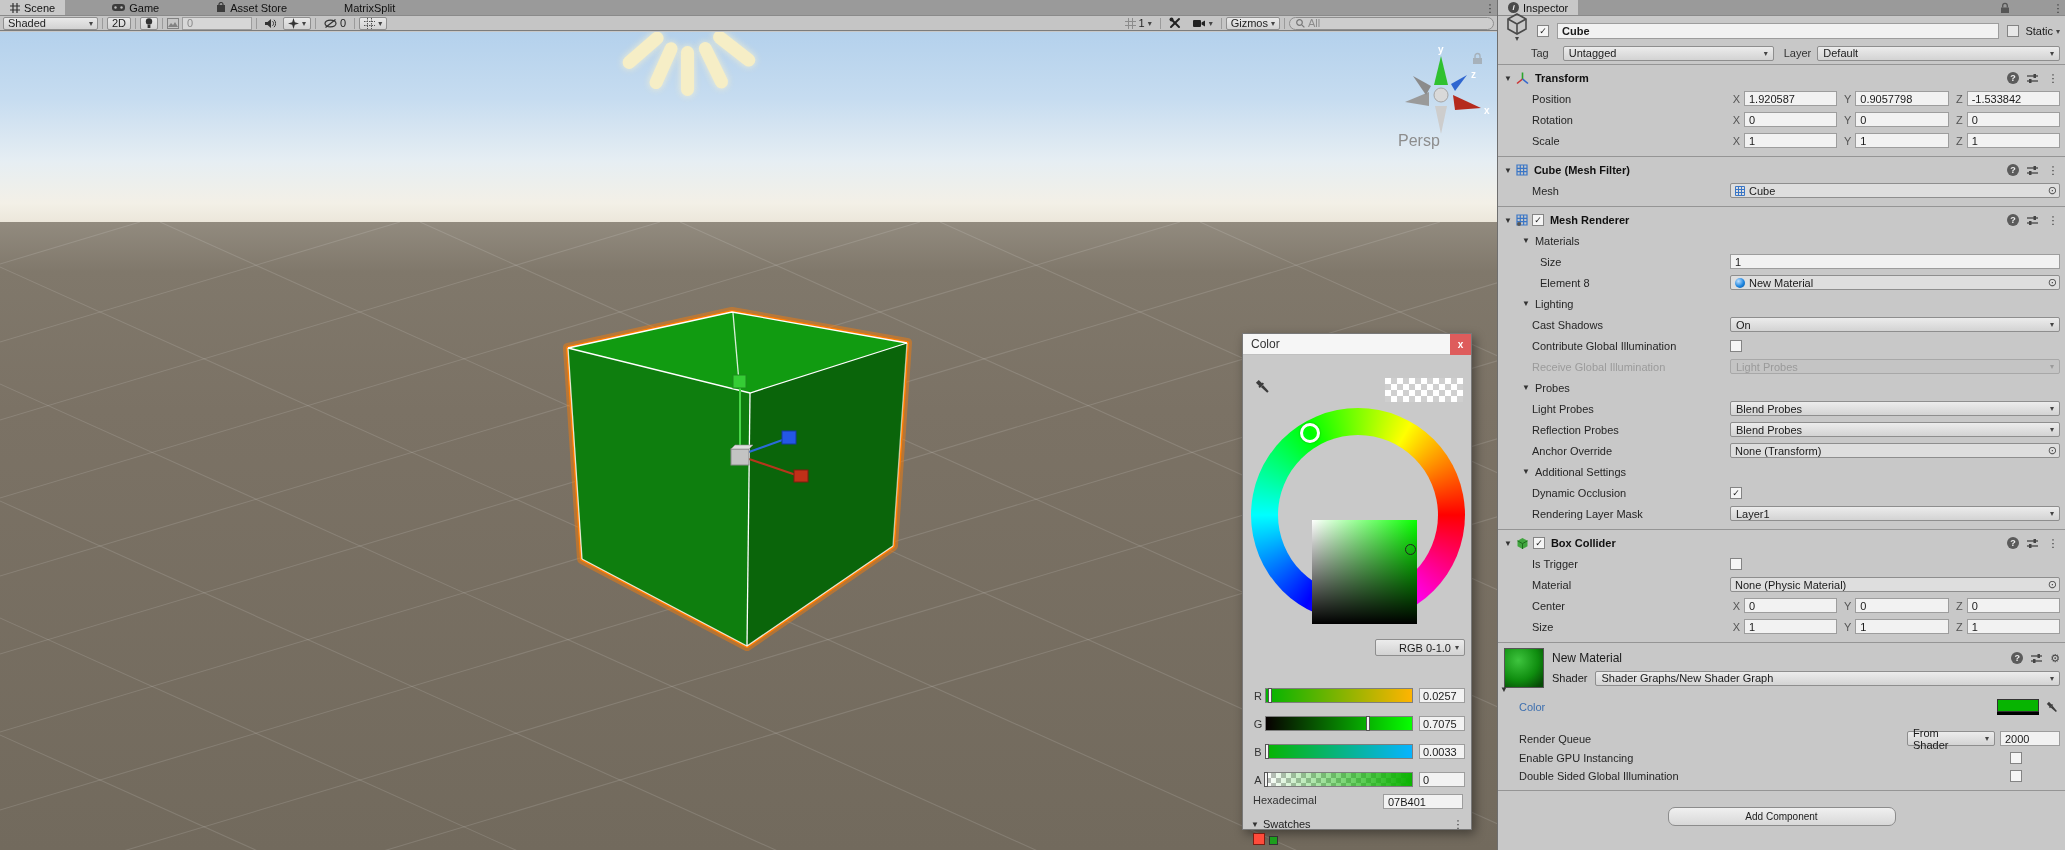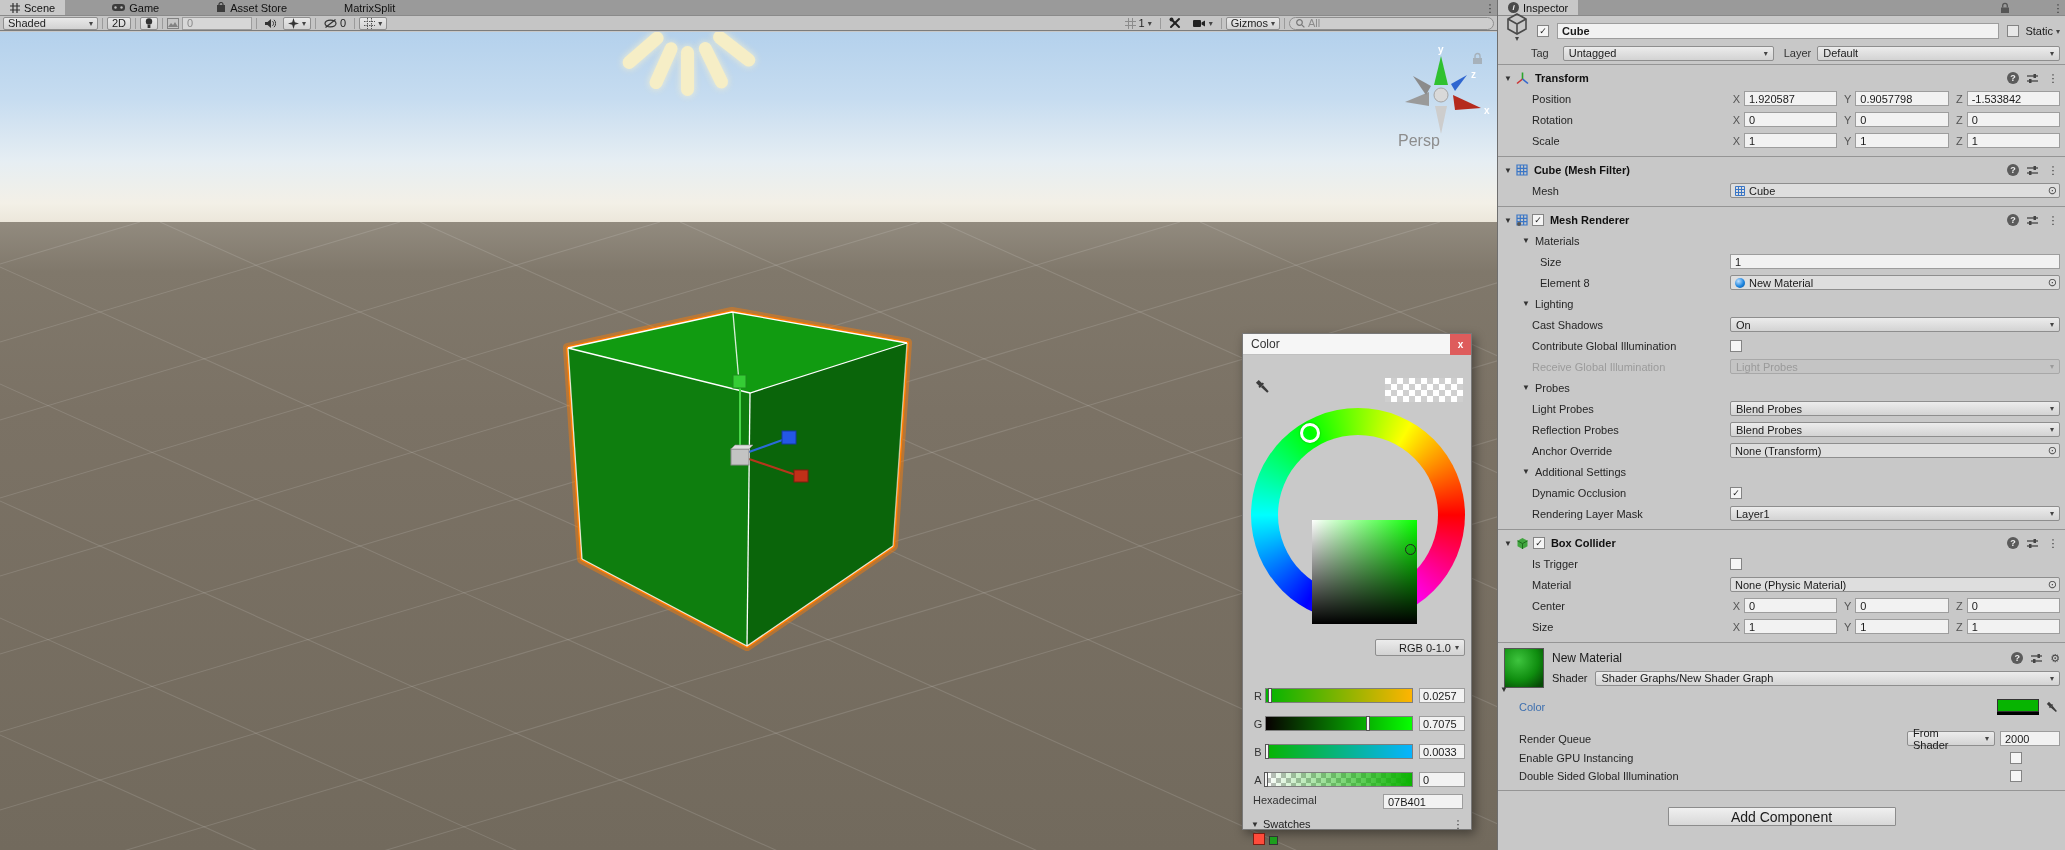--- a/index.html
+++ b/index.html
@@ -95,21 +95,21 @@
   .vec3 { flex:1; display:flex; align-items:center; gap:4px; }
   .axis { color:#555; width:10px; text-align:right; }
   .numfield { flex:1; height:15px; background:#f2f2f2; border:1px solid #9d9d9d; display:flex; align-items:center; padding:0 4px; min-width:0; }
   .textfield { flex:1; height:15px; background:#f2f2f2; border:1px solid #9d9d9d; display:flex; align-items:center; padding:0 4px; }
   .objfield { flex:1; height:15px; background:#dedede; border:1px solid #8e8e8e; border-radius:2px; display:flex; align-items:center; gap:4px; padding:0 2px 0 4px; }
   .objfield .picker { margin-left:auto; color:#444; font-size:11px; line-height:11px; }
   .matsphere { width:40px; height:40px; background:radial-gradient(circle at 35% 30%, #3ec43e, #0f8d0f 55%, #064a06 90%), #1c1c1c; border:1px solid #555; background-blend-mode:normal; }
   .blue-link { color:#3d6faf; }
   .colorswatch { width:42px; height:13px; background:#07B401; border:1px solid #333; }
   .alphabar { width:42px; height:3px; background:#000; }
-  .addcomp { display:block; margin:13px auto 0 auto; width:228px; height:19px; background:linear-gradient(#f0f0f0,#d8d8d8); border:1px solid #8c8c8c; border-radius:1px; font-size:14px; color:#1a1a1a; display:flex; align-items:center; justify-content:center; }
+  .addcomp { display:block; margin:13px auto 0 auto; width:228px; height:19px; background:linear-gradient(#f0f0f0,#d8d8d8); border:1px solid #8c8c8c; border-radius:7px; font-size:10px; color:#1a1a1a; display:flex; align-items:center; justify-content:center; }
 </style>
 </head>
 <body>
 
 <div class="root">
 
   <div class="scene-panel">
     <div class="tabstrip">
       <div class="tab active">
         <svg width="10" height="10" viewBox="0 0 10 10">

